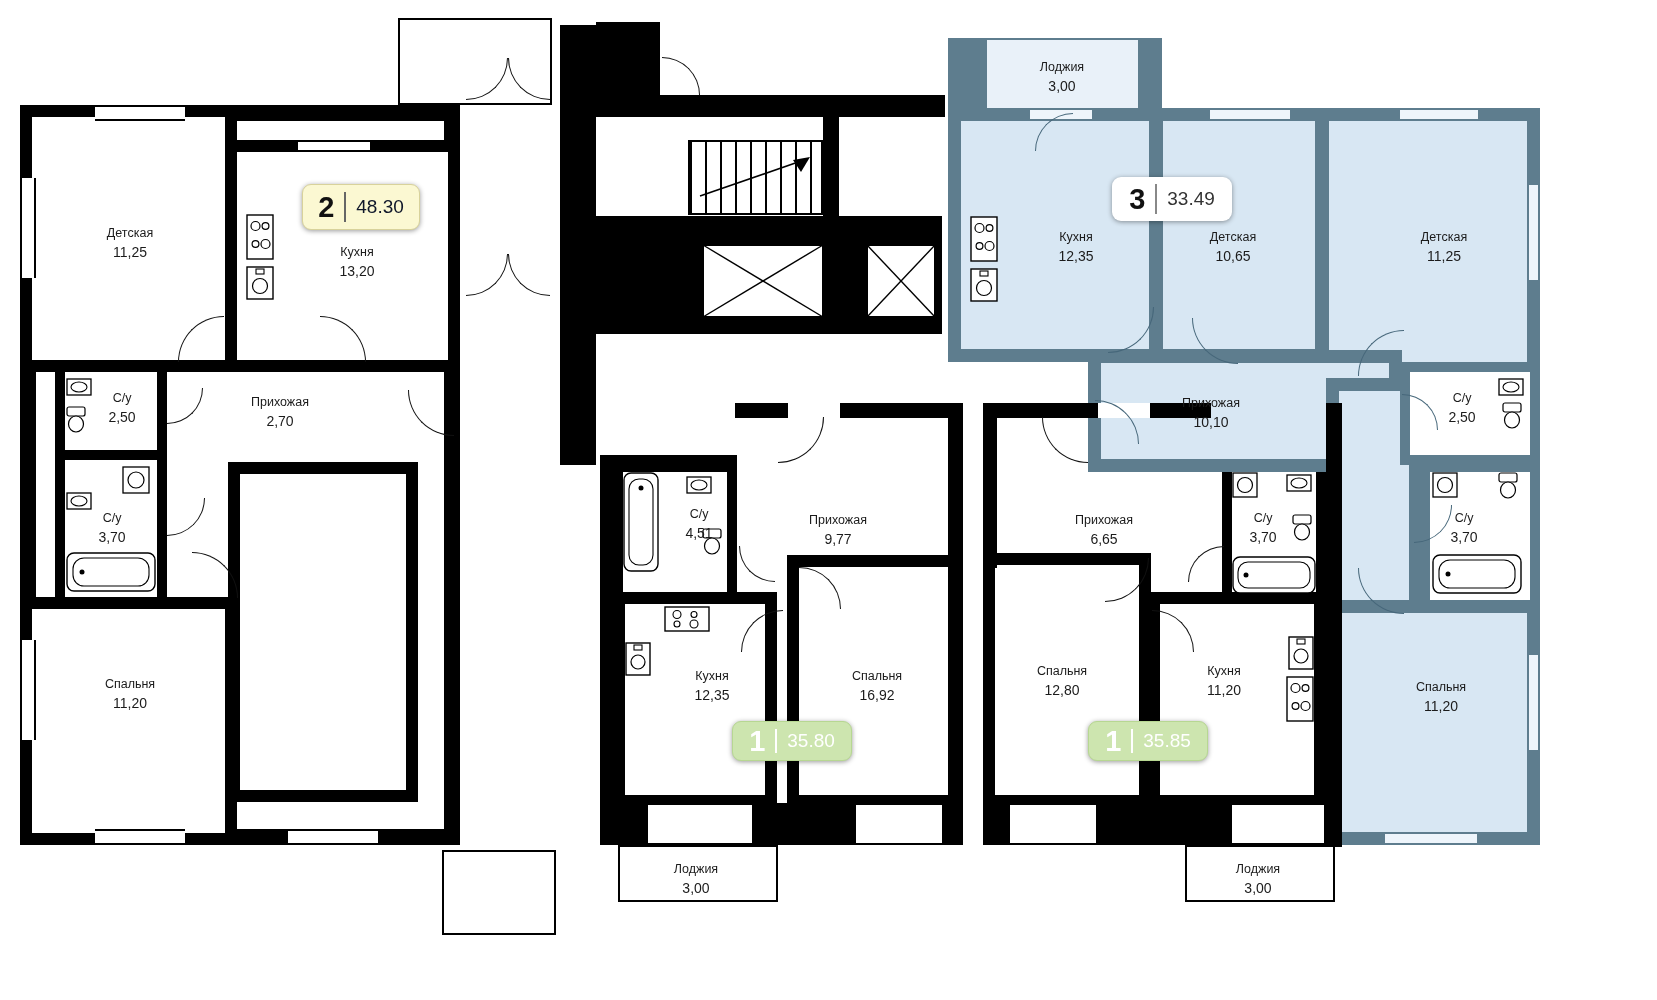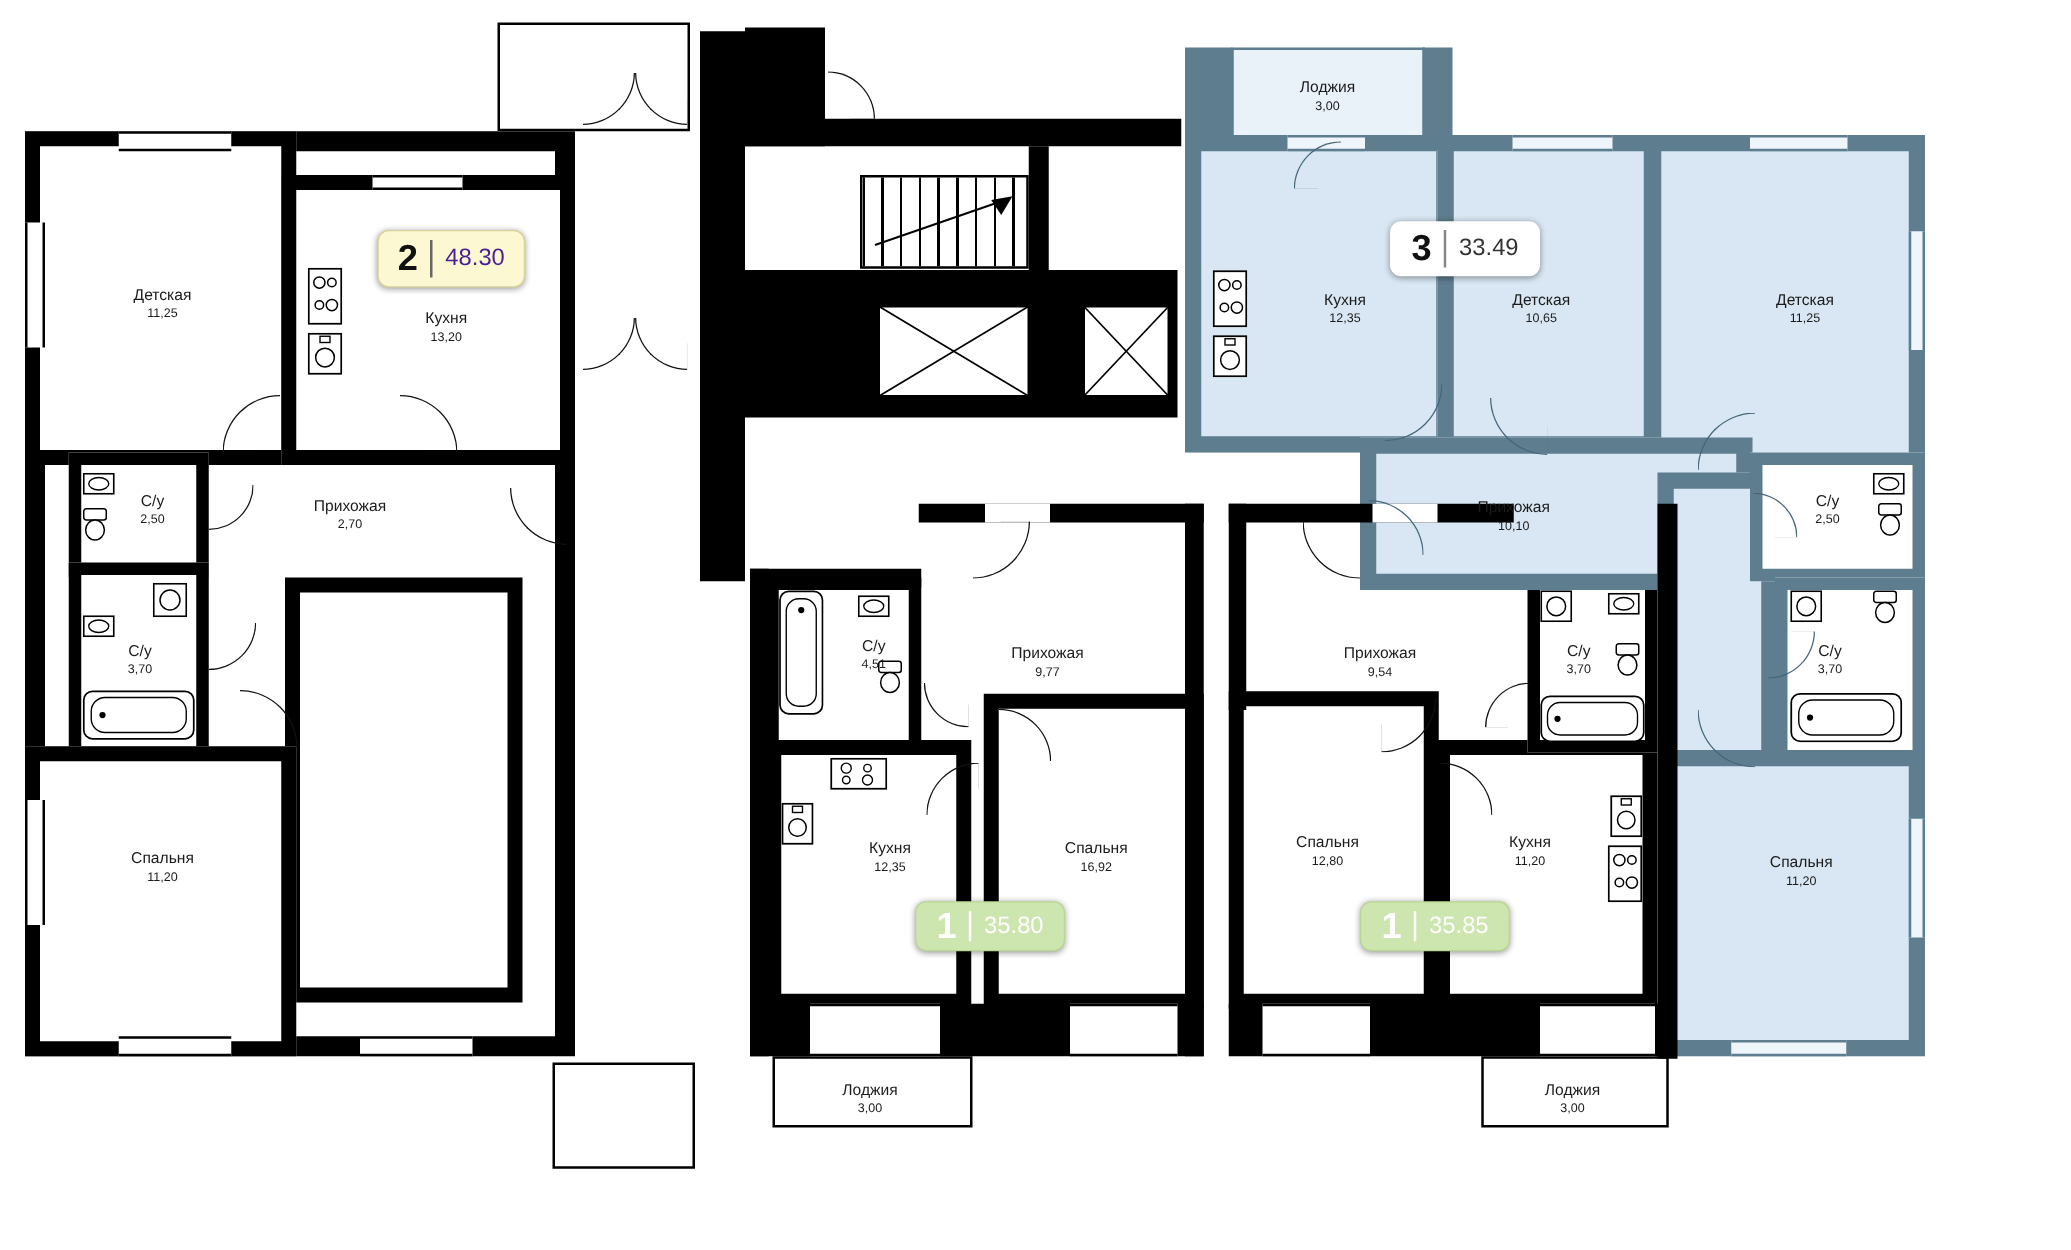--- a/index.html
+++ b/index.html
@@ -27,30 +27,30 @@
   .gap{position:absolute;background:#fff;z-index:14}
   
   .door{position:absolute;border-top:1.8px solid #111;border-right:1.8px solid #111;
         border-top-right-radius:100%;z-index:26;background:transparent}
   .door.hl{border-color:#46677a}
   .r90{transform:rotate(90deg)}.r180{transform:rotate(180deg)}.r270{transform:rotate(270deg)}
   
   .lbl{position:absolute;transform:translate(-50%,-50%);text-align:center;line-height:1.45;
        white-space:nowrap;z-index:30}
   .lbl .rn{font-size:12.5px}
-  .lbl .ra{font-size:10px}
+  .lbl .ra{font-size:14px}
   
   .badge{position:absolute;display:flex;align-items:center;justify-content:center;gap:10px;
          border-radius:9px;box-shadow:0 1px 5px rgba(0,0,0,.4);z-index:40}
   .badge .bnum{font-size:29px;font-weight:bold}
   .badge .bsep{width:2px;align-self:stretch;margin:7px 0}
   .badge .barea{font-size:19px}
   .b-yellow{background:#fbf8d2;border:1px solid #d8d29b;color:#111}
   .b-yellow .bsep{background:#666}
-  .b-yellow .barea{color:#4c1d95}
+  .b-yellow .barea{color:#0f172a}
   .b-green{background:#cde5af;border:1px solid #b7d792;color:#fff}
   .b-green .bsep{background:#fff}
   .b-white{background:#fff;color:#111}
   .b-white .bsep{background:#888}
   .b-white .barea{color:#333}
   
   .stairs{position:absolute;background:#fff;border:2px solid #000;z-index:14;
           background-image:repeating-linear-gradient(90deg,#000 0 2px,transparent 2px 15px)}
   .fix{position:absolute;z-index:22}
   .core{position:absolute;z-index:14}
@@ -302,21 +302,21 @@
     <svg class="fix" style="left:1286px;top:676px;width:28px;height:46px" viewBox="0 0 28 46">
       <rect x="1" y="1" width="26" height="44" fill="#fff" stroke="#000" stroke-width="1.4"></rect>
       <circle cx="9.5" cy="12" r="4.5" fill="none" stroke="#000" stroke-width="1.2"></circle>
       <circle cx="19.5" cy="12" r="3.4" fill="none" stroke="#000" stroke-width="1.2"></circle>
       <circle cx="9.5" cy="30" r="3.4" fill="none" stroke="#000" stroke-width="1.2"></circle>
       <circle cx="19.5" cy="30" r="4.5" fill="none" stroke="#000" stroke-width="1.2"></circle>
     </svg>
 
     <div class="lbl" style="left:1104px;top:530px">
       <div class="rn">Прихожая</div>
-      <div class="ra">9,54</div>
+      <div class="ra">6,65</div>
     </div>
     <div class="lbl" style="left:1263px;top:528px">
       <div class="rn">С/у</div>
       <div class="ra">3,70</div>
     </div>
     <div class="lbl" style="left:1062px;top:681px">
       <div class="rn">Спальня</div>
       <div class="ra">12,80</div>
     </div>
     <div class="lbl" style="left:1224px;top:681px">

